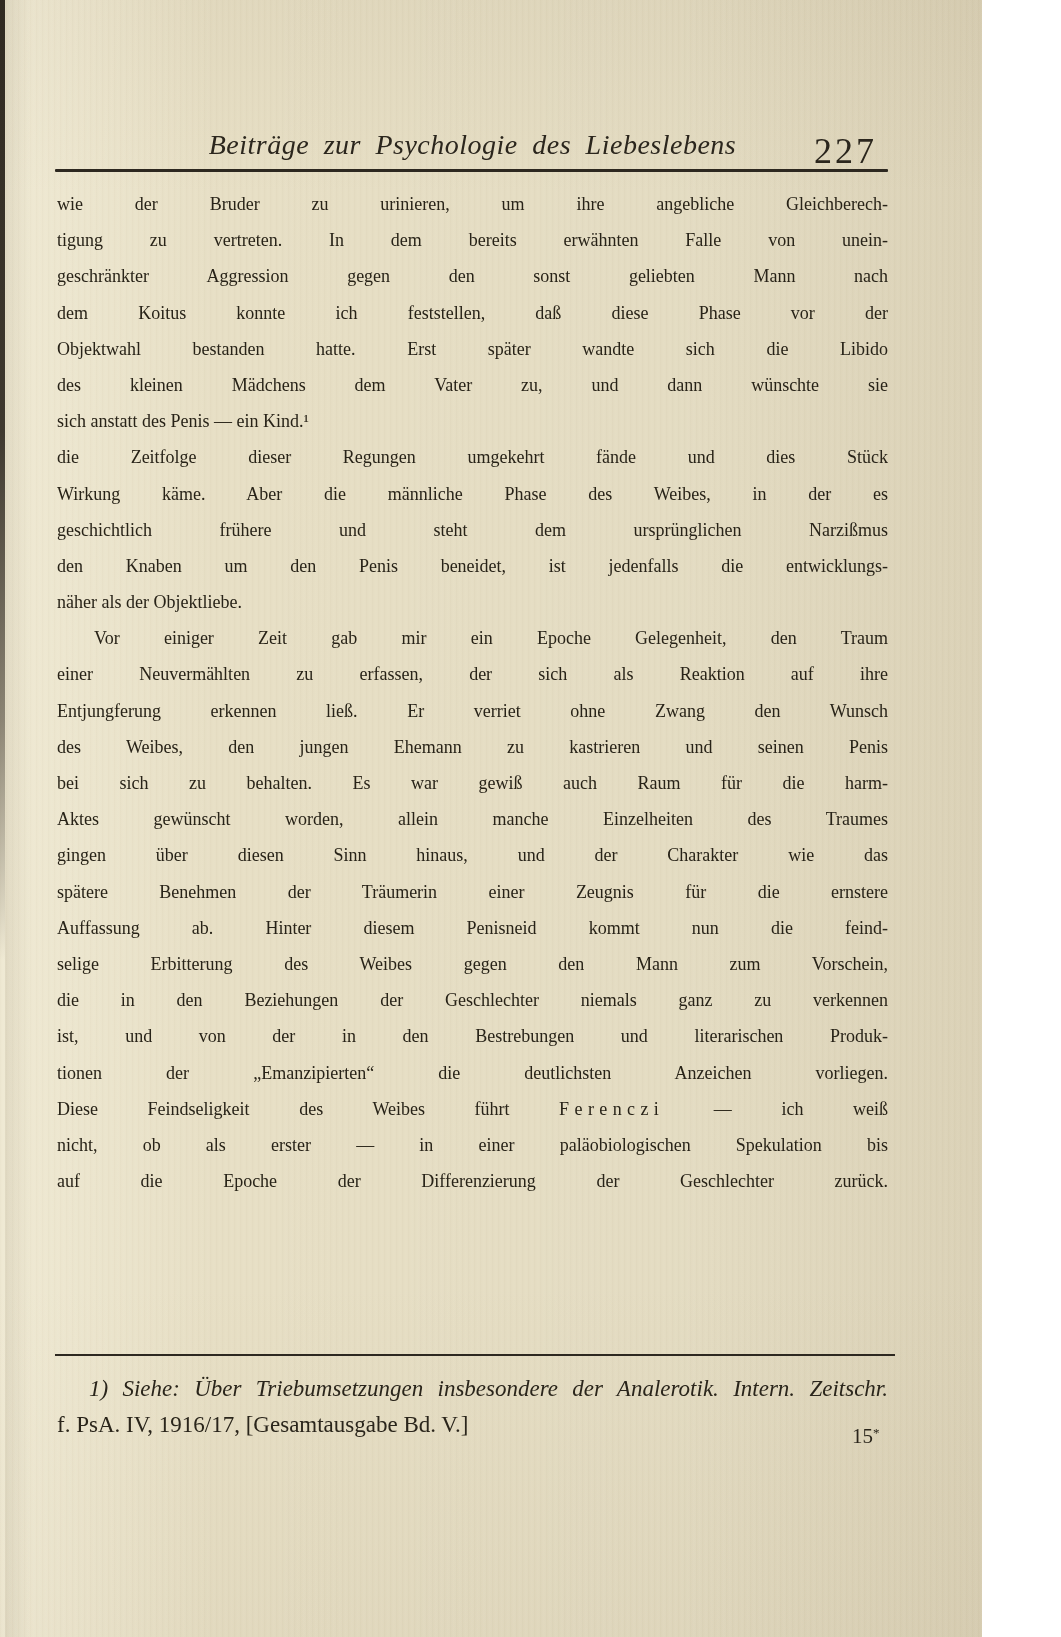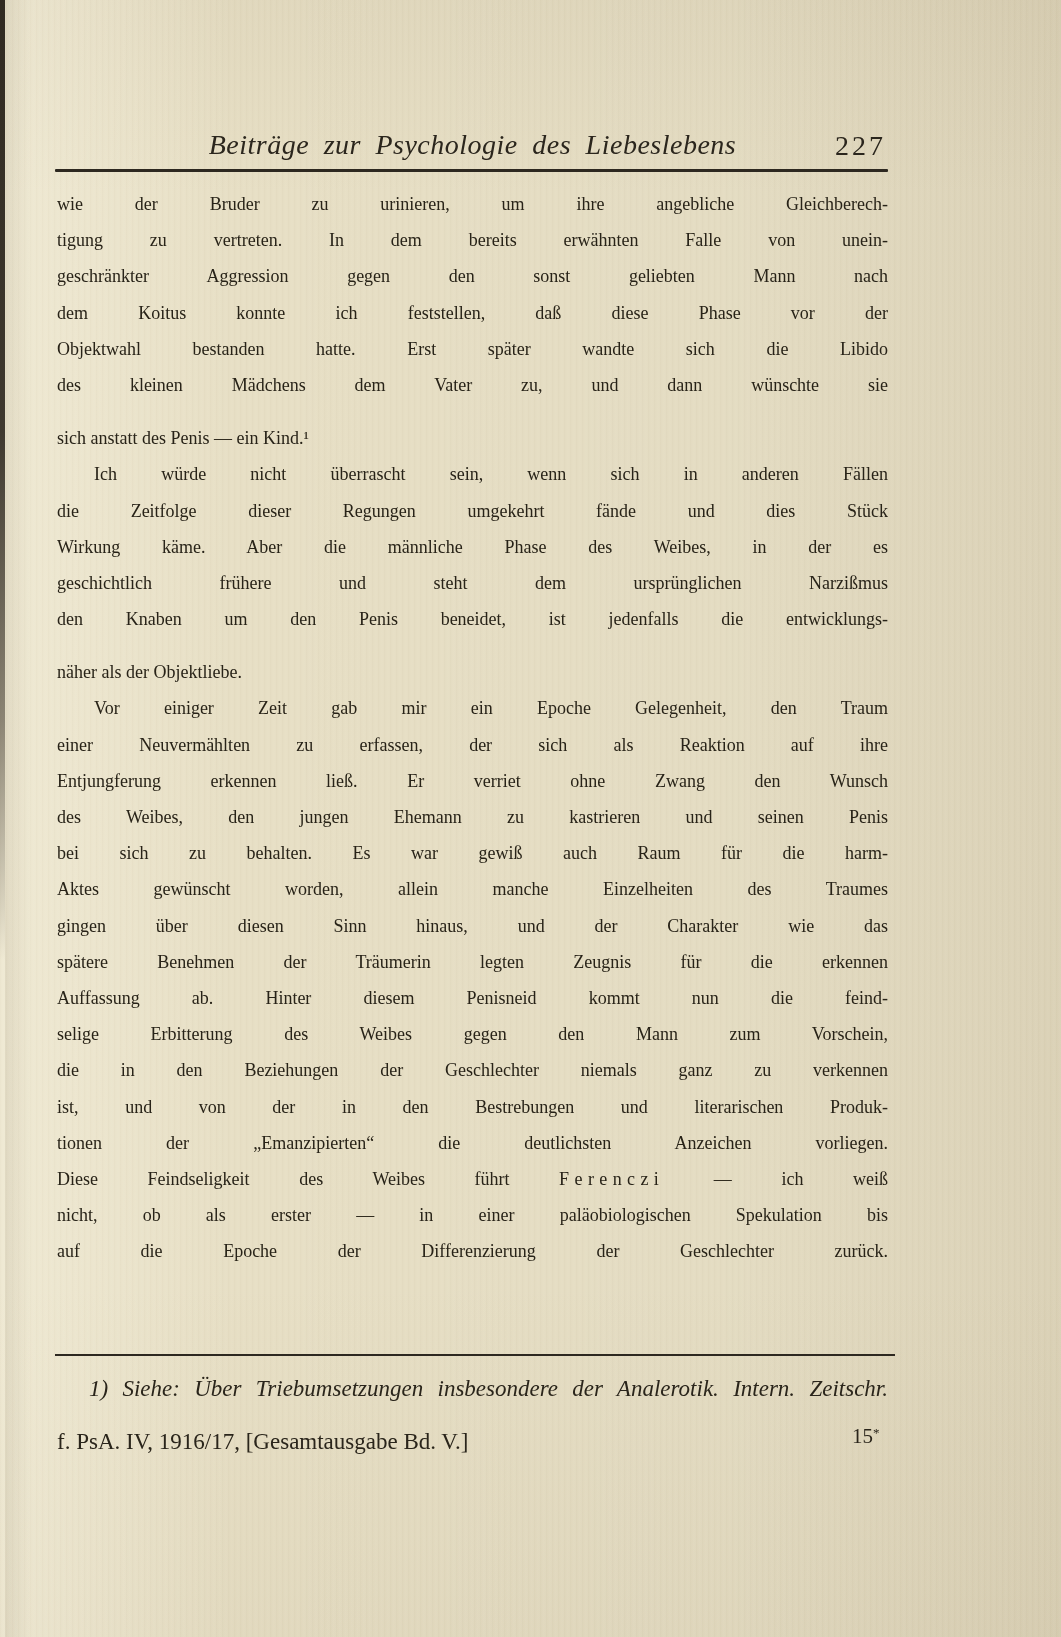--- a/index.html
+++ b/index.html
@@ -1,21 +1,21 @@
 <!DOCTYPE html>
 <html><head>
 <meta charset="utf-8">
 <style>
   * { margin: 0; padding: 0; box-sizing: border-box; }
   html, body { width: 1061px; }
   body { font-family: "Liberation Serif", serif; }
 
   .page {
     position: relative;
-    width: 1061px;
+    width: 982px;
     height: 1637px;
     overflow: hidden;
     background-color: #e7dfc5;
     background-image:
       repeating-linear-gradient(90deg, rgba(120,100,60,0.035) 0px, rgba(0,0,0,0) 2px, rgba(255,255,245,0.03) 4px, rgba(0,0,0,0) 6px),
       linear-gradient(to right, rgba(255,252,238,0.35) 0%, rgba(0,0,0,0) 22%, rgba(0,0,0,0.015) 70%, rgba(110,90,55,0.10) 100%),
       linear-gradient(to bottom, rgba(120,100,60,0.06) 0%, rgba(0,0,0,0) 12%, rgba(0,0,0,0) 78%, rgba(120,100,60,0.05) 100%);
     color: #29241b;
   }
 
@@ -52,23 +52,23 @@
     left: 0; right: 0;
     text-align: center;
     font-style: italic;
     font-size: 28px;
     word-spacing: 7px;
     letter-spacing: 0.5px;
     color: #2b261d;
   }
   .running-pagenum {
     position: absolute;
-    right: 2px;
+    right: 11px;
     top: 1px;
-    font-size: 28px;
+    font-size: 36px;
     letter-spacing: 3px;
     color: #2b261d;
   }
 
   .head-rule {
     position: absolute;
     left: 55px; top: 169px;
     width: 833px; height: 3px;
     background: #2d2820;
     border-radius: 1px;
@@ -80,21 +80,21 @@
     line-height: 36.2px;
     color: #282318;
   }
   .line {
     text-align: justify;
     text-align-last: justify;
     white-space: normal;
     height: 36.2px;
     overflow: visible;
   }
-  .line.last { text-align-last: left; margin-top: 17px; }
+  .line.last { text-align-last: left; }
   .line.indent { text-indent: 37px; }
   .spaced { letter-spacing: 0.30em; }
   .sup { font-size: 0.62em; vertical-align: 0.45em; letter-spacing: 0; }
 
   .foot-rule {
     position: absolute;
     left: 55px; top: 1354px;
     width: 840px; height: 2px;
     background: #2d2820;
   }
@@ -130,34 +130,33 @@
   <div class="head-rule"></div>
 
   <div class="textblock body-text">
       <div class="line"><span>wie der Bruder zu urinieren, um ihre angebliche Gleichberech-</span></div>
       <div class="line"><span>tigung zu vertreten. In dem bereits erwähnten Falle von unein-</span></div>
       <div class="line"><span>geschränkter Aggression gegen den sonst geliebten Mann nach</span></div>
       <div class="line"><span>dem Koitus konnte ich feststellen, daß diese Phase vor der</span></div>
       <div class="line"><span>Objektwahl bestanden hatte. Erst später wandte sich die Libido</span></div>
       <div class="line"><span>des kleinen Mädchens dem Vater zu, und dann wünschte sie</span></div>
       <div class="line last"><span>sich anstatt des Penis — ein Kind.¹</span></div>
-      <div class="line indent"><span>Ich würde nicht überrascht sein, wenn sich in anderen Fällen</span></div>
       <div class="line"><span>die Zeitfolge dieser Regungen umgekehrt fände und dies Stück</span></div>
       <div class="line"><span>Wirkung käme. Aber die männliche Phase des Weibes, in der es</span></div>
       <div class="line"><span>geschichtlich frühere und steht dem ursprünglichen Narzißmus</span></div>
       <div class="line"><span>den Knaben um den Penis beneidet, ist jedenfalls die entwicklungs-</span></div>
       <div class="line last"><span>näher als der Objektliebe.</span></div>
       <div class="line indent"><span>Vor einiger Zeit gab mir ein Epoche Gelegenheit, den Traum</span></div>
       <div class="line"><span>einer Neuvermählten zu erfassen, der sich als Reaktion auf ihre</span></div>
       <div class="line"><span>Entjungferung erkennen ließ. Er verriet ohne Zwang den Wunsch</span></div>
       <div class="line"><span>des Weibes, den jungen Ehemann zu kastrieren und seinen Penis</span></div>
       <div class="line"><span>bei sich zu behalten. Es war gewiß auch Raum für die harm-</span></div>
       <div class="line"><span>Aktes gewünscht worden, allein manche Einzelheiten des Traumes</span></div>
       <div class="line"><span>gingen über diesen Sinn hinaus, und der Charakter wie das</span></div>
-      <div class="line"><span>spätere Benehmen der Träumerin legten Zeugnis für die erkennen</span></div>
+      <div class="line"><span>spätere Benehmen der Träumerin einer Zeugnis für die ernstere</span></div>
       <div class="line"><span>Auffassung ab. Hinter diesem Penisneid kommt nun die feind-</span></div>
       <div class="line"><span>selige Erbitterung des Weibes gegen den Mann zum Vorschein,</span></div>
       <div class="line"><span>die in den Beziehungen der Geschlechter niemals ganz zu verkennen</span></div>
       <div class="line"><span>ist, und von der in den Bestrebungen und literarischen Produk-</span></div>
       <div class="line"><span>tionen der „Emanzipierten“ die deutlichsten Anzeichen vorliegen.</span></div>
       <div class="line"><span>Diese Feindseligkeit des Weibes führt </span><span class="spaced">Ferenczi</span><span> — ich weiß</span></div>
       <div class="line"><span>nicht, ob als erster — in einer paläobiologischen Spekulation bis</span></div>
       <div class="line"><span>auf die Epoche der Differenzierung der Geschlechter zurück.</span></div>
     </div>
 

